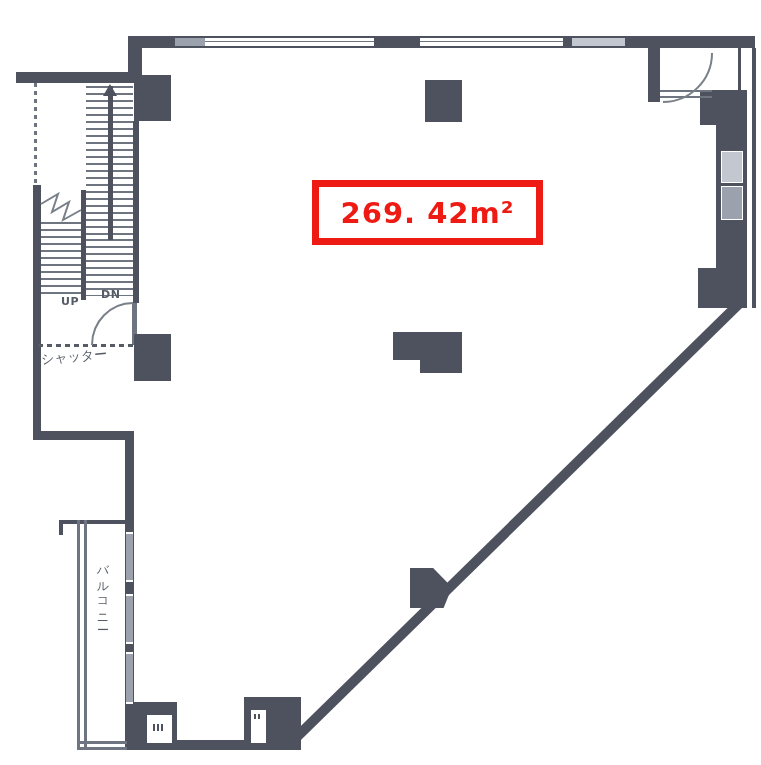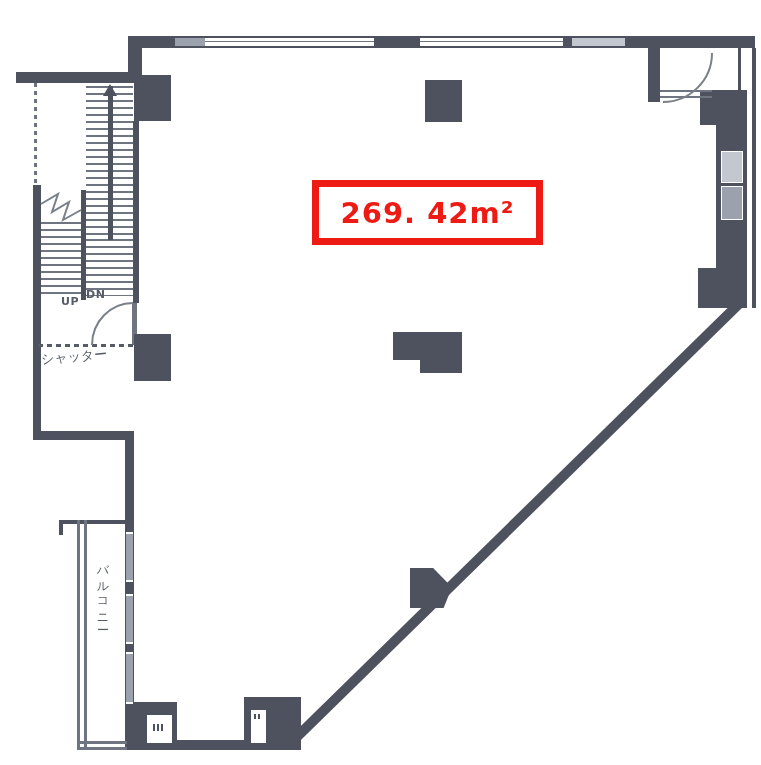--- a/index.html
+++ b/index.html
@@ -58,21 +58,21 @@
   <div class="abs w" style="left:125px;top:431px;width:9px;height:319px;"></div>
 
   <div class="abs treads" style="left:86px;top:86px;width:47px;height:153px;"></div>
   <div class="abs treads" style="left:86px;top:239px;width:47px;height:57px;"></div>
   <div class="abs treads" style="left:41px;top:222px;width:40px;height:74px;"></div>
   <div class="abs w" style="left:108px;top:86px;width:5px;height:154px;"></div>
   <div class="abs w" style="left:81px;top:190px;width:5px;height:110px;"></div>
   <div class="abs" style="left:103px;top:84px;width:0;height:0;border-left:7px solid transparent;border-right:7px solid transparent;border-bottom:12px solid var(--c-wall,#4d525e);"></div>
   <div class="abs wm" style="left:132px;top:303px;width:5px;height:42px;"></div>
   <div class="abs lbl" style="left:61px;top:296px;">UP</div>
-  <div class="abs lbl" style="left:86px;top:289px;">DN</div>
+  <div class="abs lbl" style="left:101px;top:289px;">DN</div>
 
   <div class="abs dashh" style="left:38px;top:344px;width:97px;height:3px;"></div>
   <div class="abs jp" style="left:41px;top:350px;transform:rotate(-5deg);">シャッター</div>
   <div class="abs w" style="left:134px;top:334px;width:37px;height:47px;"></div>
 
   <div class="abs w" style="left:59px;top:520px;width:74px;height:4px;"></div>
   <div class="abs w" style="left:59px;top:520px;width:4px;height:15px;"></div>
   <div class="abs wm" style="left:77px;top:520px;width:3px;height:230px;"></div>
   <div class="abs wm" style="left:84px;top:520px;width:3px;height:230px;"></div>
   <div class="abs wm" style="left:77px;top:741px;width:50px;height:3px;"></div>

